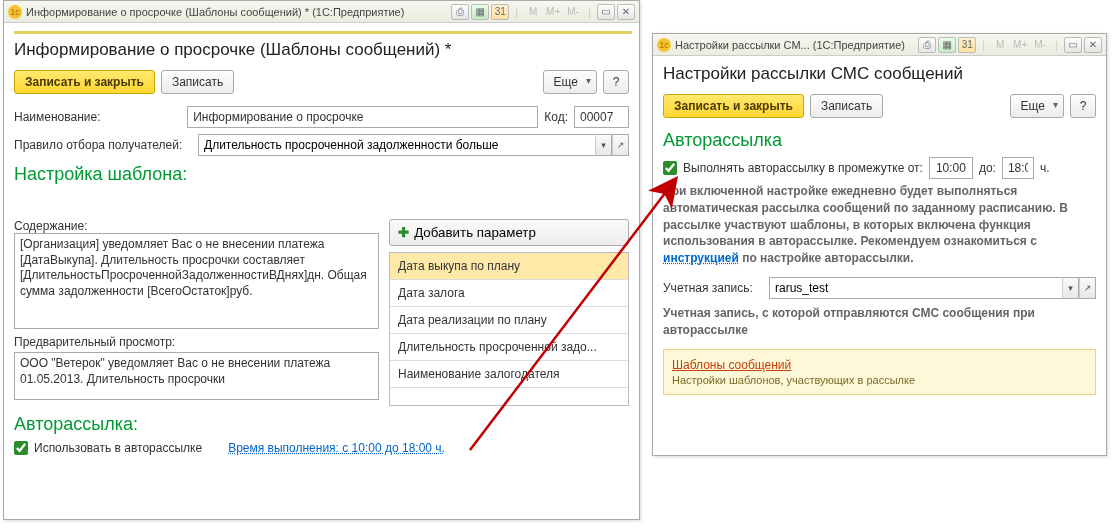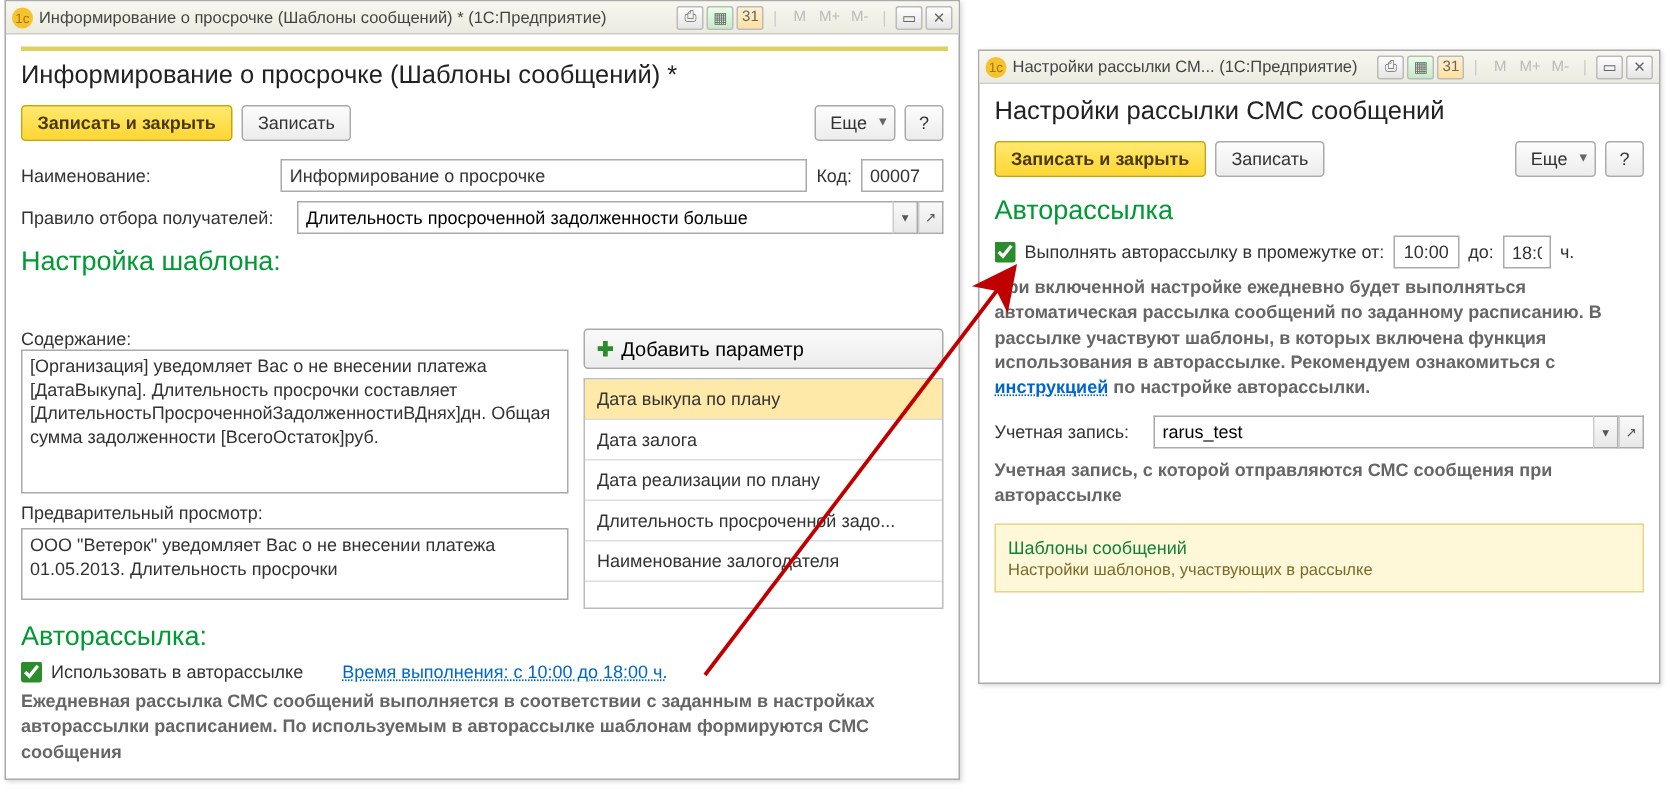--- a/index.html
+++ b/index.html
@@ -37,21 +37,21 @@
   .btn-add { width:100%; text-align:left; padding:5px 8px; background:linear-gradient(#fafafa,#ececec); border:1px solid #aaa; border-radius:3px; cursor:pointer; display:flex; align-items:center; gap:5px; }
   .plus-ico { color:#2a8c2a; font-weight:bold; }
   .param-list { border:1px solid #bbb; margin-top:6px; height: 154px; overflow:auto; }
   .param-item { padding:6px 8px; border-bottom:1px solid #ddd; cursor:pointer; font-size:12px; }
   .param-item.sel { background:#ffe9a8; }
   .checkbox-row { display:flex; align-items:center; gap:6px; }
   input[type=checkbox] { accent-color: #2a8c2a; width:14px; height:14px; }
   .link { color:#0066cc; text-decoration: underline dotted; cursor:pointer; }
   .muted { color:#666; font-size:12px; line-height:1.4; margin-top:4px;font-weight:bold; }
   .note-box { background:#fff8d8; border:1px solid #e8d48a; padding:8px; margin-top:10px; }
-  .note-box .note-link { color:#15803d; cursor:pointer; }
+  .note-box .note-link { text-decoration: underline; color:#c2410c; cursor:pointer; }
   .note-box .note-sub { color:#7a6a2a; font-size:11px; margin-top:2px; }
   .arrow-svg { position:absolute; left:450px; top:150px; width:250px; height:320px; pointer-events:none; z-index:100; }
   .accent-bar { height:3px; background:#e0d060; width:618px; margin:0 auto 6px; }
 </style>
 </head>
 <body>
 
 <div class="window w-left">
   <div class="titlebar">
     <span class="tb-icon">1c</span>
@@ -117,21 +117,20 @@
       </div>
     </div>
 
     <div class="section-title">Авторассылка:</div>
     <div class="checkbox-row">
       <input type="checkbox" checked="" style="">
       <span class="label">Использовать в авторассылке</span>
       <span style="width:14px"></span>
       <span class="link">Время выполнения: с 10:00 до 18:00 ч.</span>
     </div>
-    <div class="muted">Ежедневная рассылка СМС сообщений выполняется в соответствии с заданным в настройках авторассылки расписанием. По используемым в авторассылке шаблонам формируются СМС сообщения</div>
   </div>
 </div>
 
 <div class="window w-right">
   <div class="titlebar">
     <span class="tb-icon">1c</span>
     <span class="tb-title">Настройки рассылки СМ... (1С:Предприятие)</span>
     <div class="tb-icons">
       <span class="tb-btn">⎙</span>
       <span class="tb-btn" style="background:linear-gradient(#e8ffe8,#c8eac8)">▦</span>

